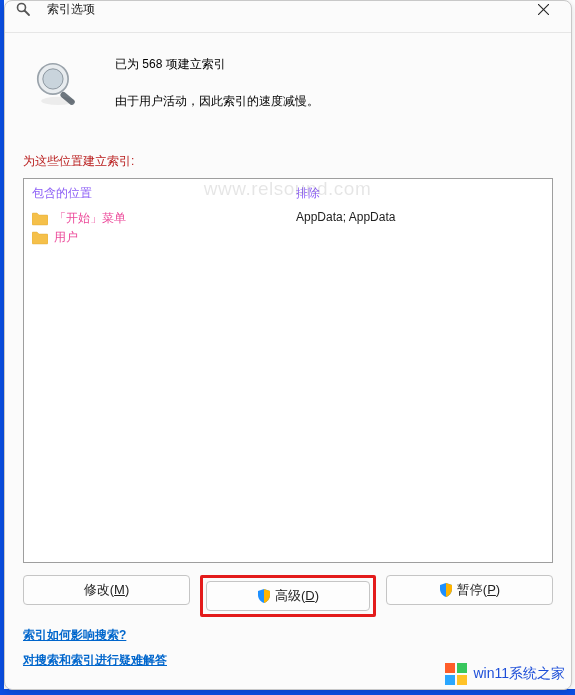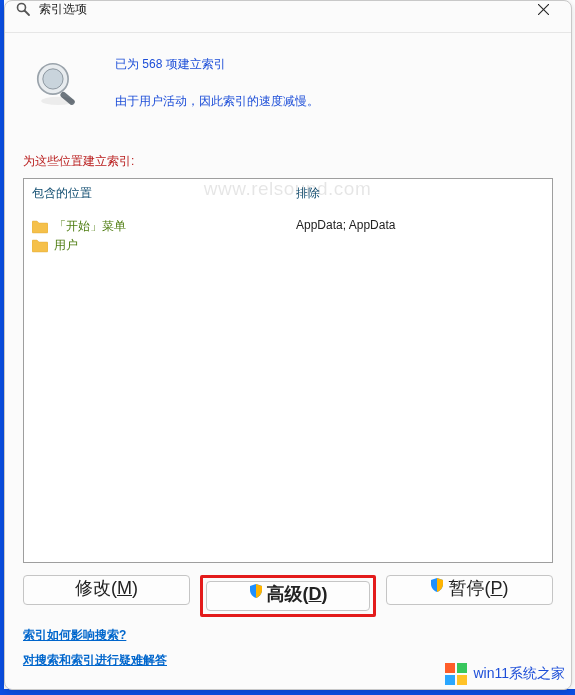--- a/index.html
+++ b/index.html
@@ -23,55 +23,56 @@
       box-shadow: 0 2px 8px rgba(0,0,0,0.15);
       display: flex;
       flex-direction: column;
     }
     .titlebar {
       height: 32px;
       display: flex;
       align-items: center;
       padding: 0 6px 15px 10px;
       border-bottom: 1px solid #e6e6e6;
+      gap: 8px;
     }
     .titlebar .app-icon { width:16px; height:16px; margin-right:8px; display:flex; align-items:center; justify-content:center; }
     .titlebar .app-icon svg { width:16px; height:16px; }
     .titlebar .title { flex:1; color:#222; font-size:12px; }
     .titlebar .close {
       width:44px; height:28px; display:flex; align-items:center; justify-content:center;
       border-radius:4px;
     }
     .content {
       flex:1; padding: 14px 18px 12px 18px;
       display:flex; flex-direction:column;
     }
     .status-area { display:flex; gap:18px; margin-bottom:24px; padding-left:6px; }
     .mag-icon { width:58px; height:58px; flex-shrink:0; display:flex; align-items:center; justify-content:center; margin-top: 8px;}
     .status-text { padding-top:6px; padding-left: 10px; }
-    .status-text p { color:#1d4ed8; line-height:1.9; font-size:12px; }
+    .status-text p { color:#000000; line-height:1.9; font-size:12px; }
     .locations-label { color:#b91c1c; margin:16px 0 8px 0; }
     .list-box {
       flex:1; border:1px solid #9e9e9e; background:#fff;
       display:flex; min-height:340px;
     }
     .col { flex:1; padding:6px 8px; }
     .col + .col { border-left:0px; }
-    .col-header { color:#0c4a6e; margin-bottom:16px; }
+    .col-header { color:#8b5cf6; margin-bottom:8px; }
     .folder-row { display:flex; align-items:center; gap:6px; margin:2px 0; }
     .folder-row .folder-icon { width:16px; height:14px; }
-    .folder-row span { color:#4d7c0f; }
+    .folder-row span { color:#ec4899; }
     .excl-row { color:#222; margin:2px 0; }
 
     .button-row { display:flex; gap:10px; margin-top:12px; justify-content:center; }
     .btn {
       flex:1; max-width:170px; height:30px;
       background:#fdfdfd; border:1px solid #c5c5c5; border-radius:4px;
-      display:flex; justify-content:center;
-      font-size:18px; color:#222; cursor:pointer;
+      display:flex; align-items:center; justify-content:center;
+      font-size:13px; color:#222; cursor:pointer;
       gap:4px;
     }
     .btn .shield { width:14px; height:14px; }
     .btn .ul { text-decoration: underline; }
     .highlight-frame {
       border:3px solid #e31b1b; border-radius:2px;
       padding: 3px;
     }
     .link-row { margin-top:10px;font-weight:bold; }
     .link-row a { color:#0066cc; font-size:12px; display:inline-block; margin-bottom:8px; }
@@ -153,21 +154,21 @@
         <div class="col-header">排除</div>
         <div class="excl-row"></div>
         <div class="excl-row">AppData; AppData</div>
       </div>
     </div>
 
     <div class="button-row">
       <div class="btn">
         <span><span>修改(</span><span class="ul">M</span><span>)</span></span>
       </div>
-      <div class="highlight-frame" style="flex:1; max-width:176px;font-weight:bold;">
+      <div class="highlight-frame" style="flex:1; max-width:176px;">
         <div class="btn" style="width:100%; max-width:none;">
           <span class="shield">
             <svg viewBox="0 0 14 14">
                 <path d="M7 0 L13 2 V6 C13 10 10 13 7 14 C4 13 1 10 1 6 V2 Z" fill="#1e90ff"></path>
                 <path d="M7 0 L13 2 V6 C13 10 10 13 7 14 V0 Z" fill="#ffb400"></path>
               </svg>
           </span>
           <span><span>高级(</span><span class="ul">D</span><span>)</span></span>
         </div>
       </div>

